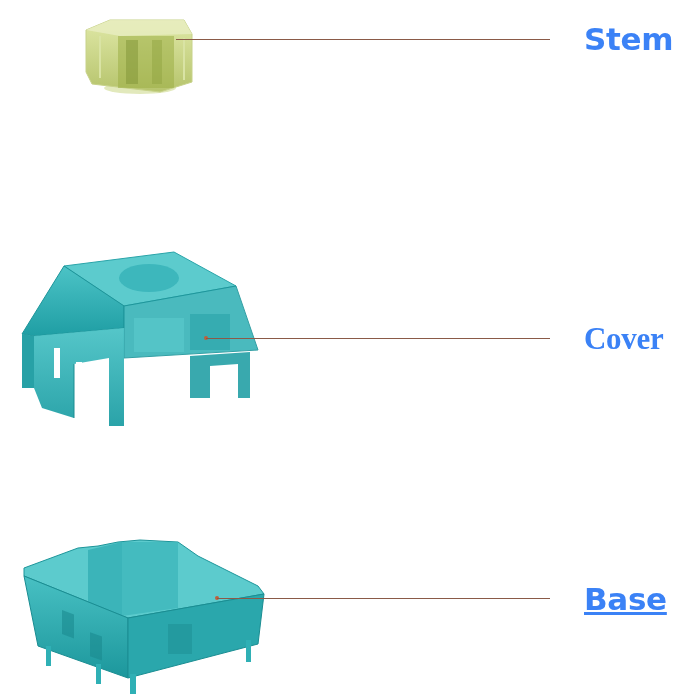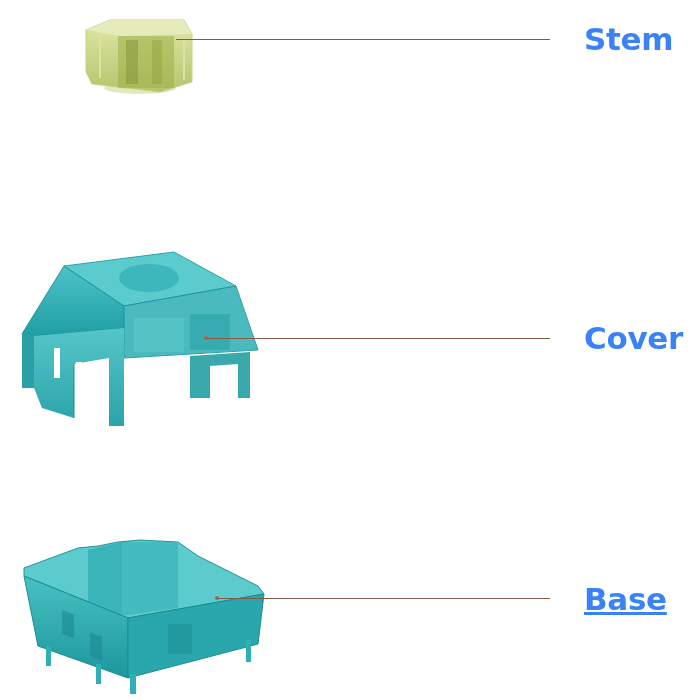--- a/index.html
+++ b/index.html
@@ -57,21 +57,21 @@
     <polygon points="20,88 110,80 110,178 95,178 95,110 60,116 60,170 28,160 20,140" fill="url(#cg)" opacity="0.95"></polygon>
     <rect x="40" y="100" width="6" height="30" fill="#ffffff"></rect>
     <rect x="62" y="114" width="6" height="30" fill="#ffffff"></rect>
 
     <polygon points="176,108 236,104 236,150 224,150 224,116 196,118 196,150 176,150" fill="#24a0a5" opacity="0.9"></polygon>
     <line x1="60" y1="116" x2="60" y2="170" stroke="#1a8c91" stroke-width="1"></line>
   </svg>
 </div>
 <div class="dot" style="left:204px;top:336px;"></div>
 <div class="leader" style="left:206px;top:338px;width:344px;"></div>
-<div class="label" style="left:584px;top:323px;">Cover</div>
+<div class="label" style="left:584px;top:323px;font-family:Liberation Serif, serif;">Cover</div>
 
 <div class="part" style="left:18px;top:528px;width:250px;height:166px;">
   <svg width="250" height="166" viewBox="0 0 250 166">
     <defs>
       <linearGradient id="bg" x1="0" y1="0" x2="0" y2="1">
         <stop offset="0" stop-color="#48c0c3"></stop>
         <stop offset="1" stop-color="#1c979c"></stop>
       </linearGradient>
     </defs>
 

